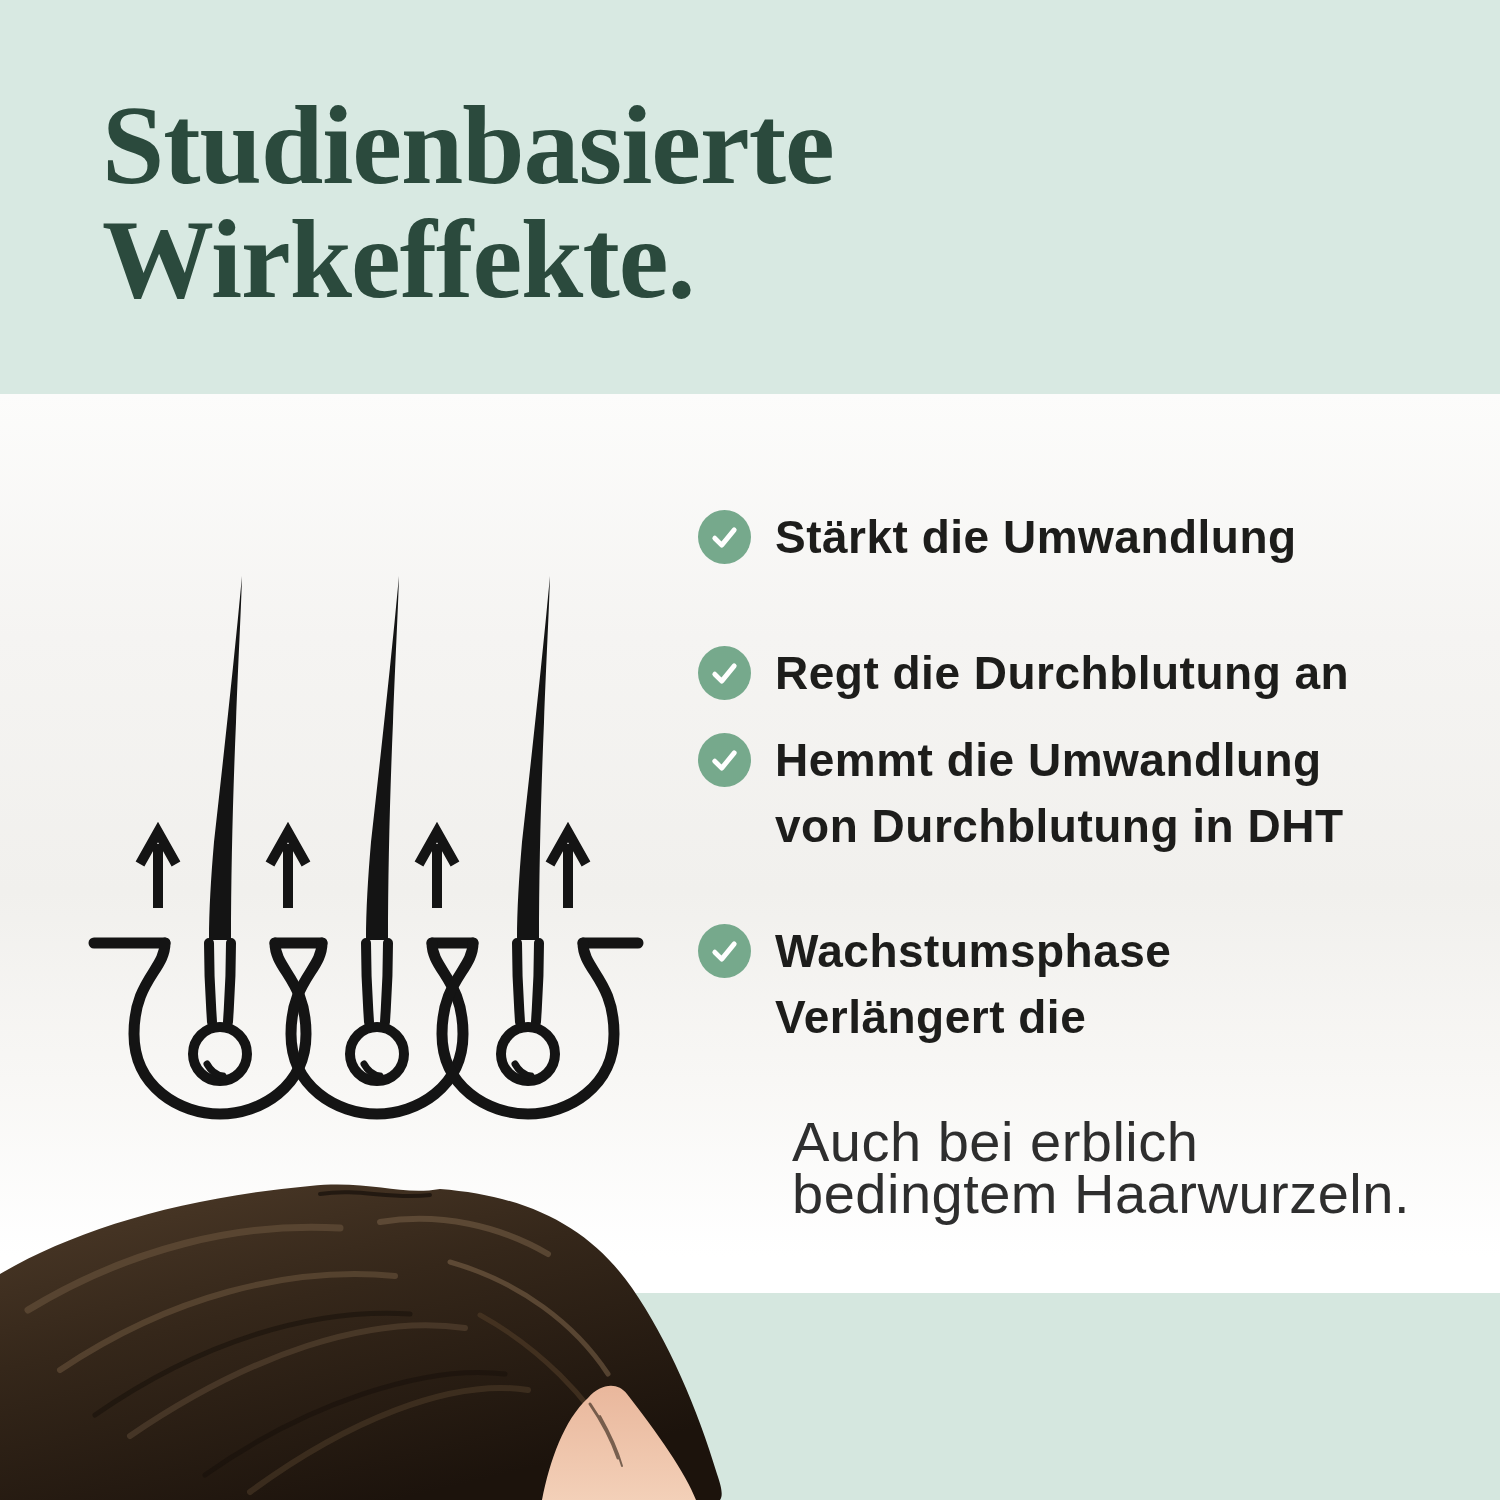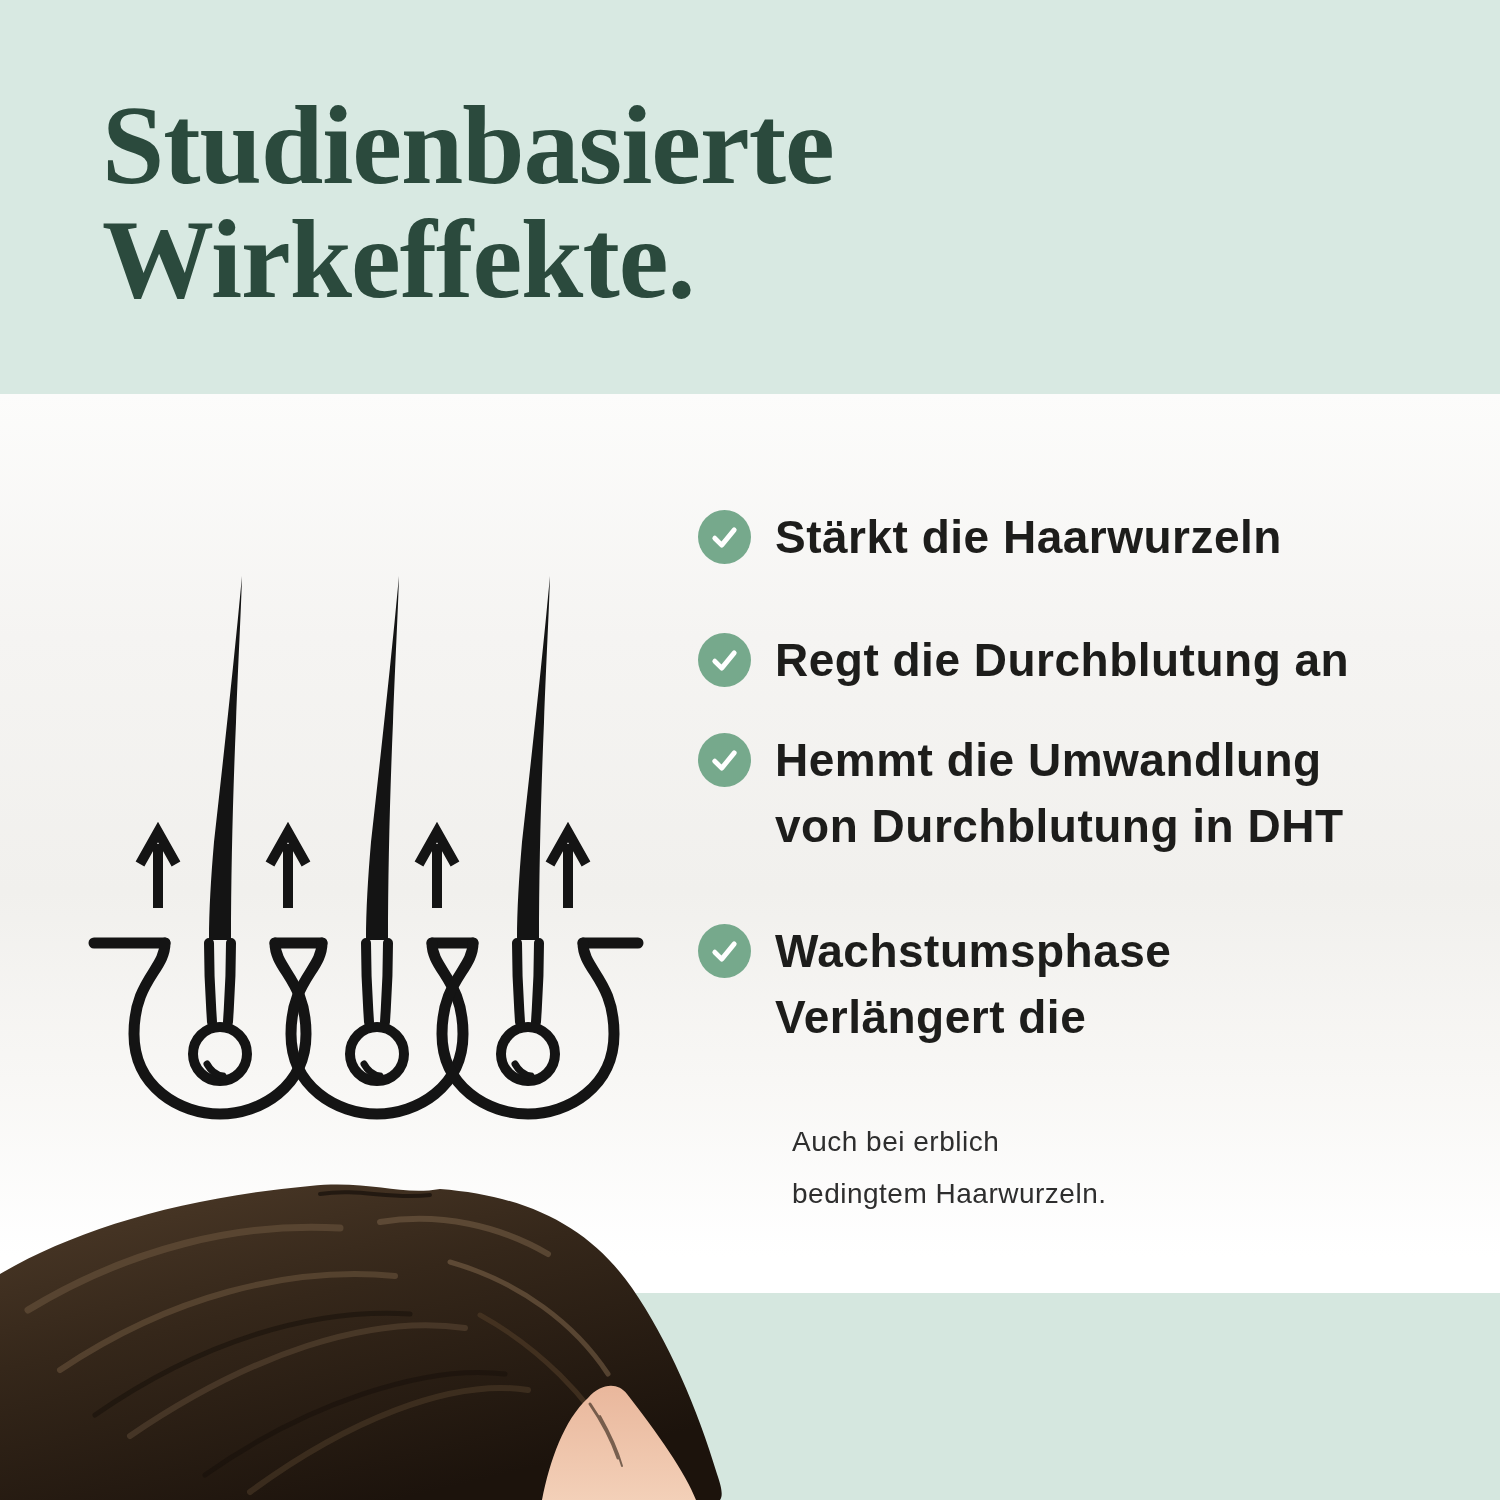--- a/index.html
+++ b/index.html
@@ -27,36 +27,36 @@
     color:var(--title-text,#2b4a3d);
   }
   .page-title span{display:block;}
   .follicle-art{position:absolute; left:88px; top:572px; width:556px; height:548px; z-index:2;}
   .head-art{position:absolute; left:0px; top:1170px; width:742px; height:330px; z-index:2;}
   .benefits{list-style:none; margin:0; padding:0;}
   .benefit{
     position:absolute; left:698px; z-index:2;
     display:flex; align-items:flex-start; gap:24px;
   }
-  .b1{top:510px}.b2{top:633px}.b3{top:733px}.b4{top:924px}
+  .b1{top:510px}.b2{top:646px}.b3{top:733px}.b4{top:924px}
   .check{
     width:53px; height:54px; border-radius:50%;
     background:var(--check-circle,#76a98c);
     flex:0 0 auto; display:flex; align-items:center; justify-content:center;
   }
   .check svg{width:29px; height:25px; display:block;}
   .btext{
     font-weight:700; font-size:46px; line-height:66px; letter-spacing:0.5px;
     color:var(--body-text,#1d1d1b); margin-top:-6px;
   }
   .btext span{display:block; white-space:nowrap;}
   .btext span:empty{display:none;}
   .note{
     position:absolute; left:792px; top:1116px; margin:0; z-index:2;
-    font-size:28px; line-height:52px; font-weight:400; letter-spacing:0.5px;
+    font-size:56px; line-height:52px; font-weight:400; letter-spacing:0.5px;
     color:#2e2e2e;
   }
   .note span{display:block; white-space:nowrap;}
 </style>
 </head>
 <body>
 
 <div class="canvas">
 
   <div class="content-bg"></div>
@@ -94,21 +94,21 @@
   </svg>
 
   <ul class="benefits">
     <li class="benefit b1">
       <span class="check">
         <svg viewBox="0 0 40 36">
             <path d="M6 19 L16 29 L34 7" fill="none" stroke="#ffffff" stroke-width="7" stroke-linecap="round" stroke-linejoin="round"></path>
           </svg>
       </span>
       <span class="btext">
-        <span>Stärkt die Haarwurzeln</span>
+        <span>Stärkt die Umwandlung</span>
 
       </span>
     </li>
     <li class="benefit b2">
       <span class="check">
         <svg viewBox="0 0 40 36">
             <path d="M6 19 L16 29 L34 7" fill="none" stroke="#ffffff" stroke-width="7" stroke-linecap="round" stroke-linejoin="round"></path>
           </svg>
       </span>
       <span class="btext">

